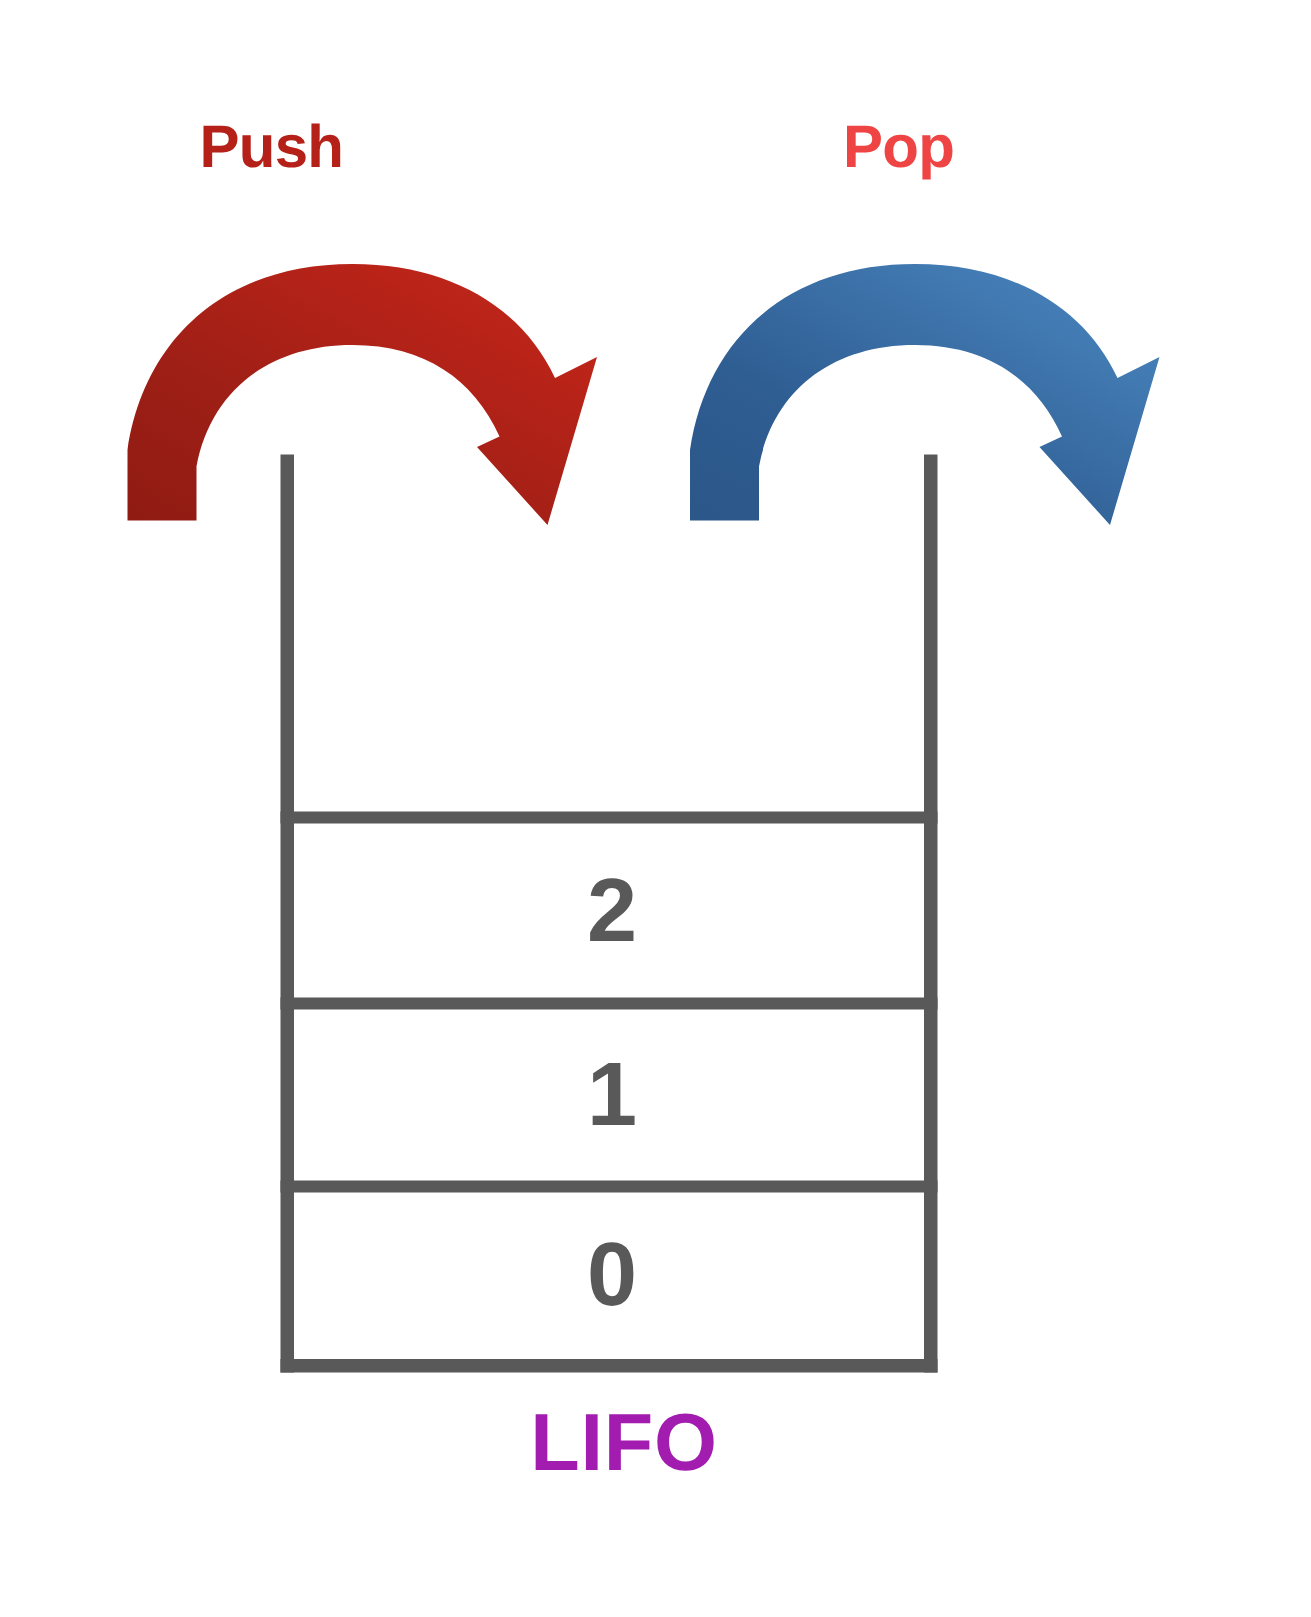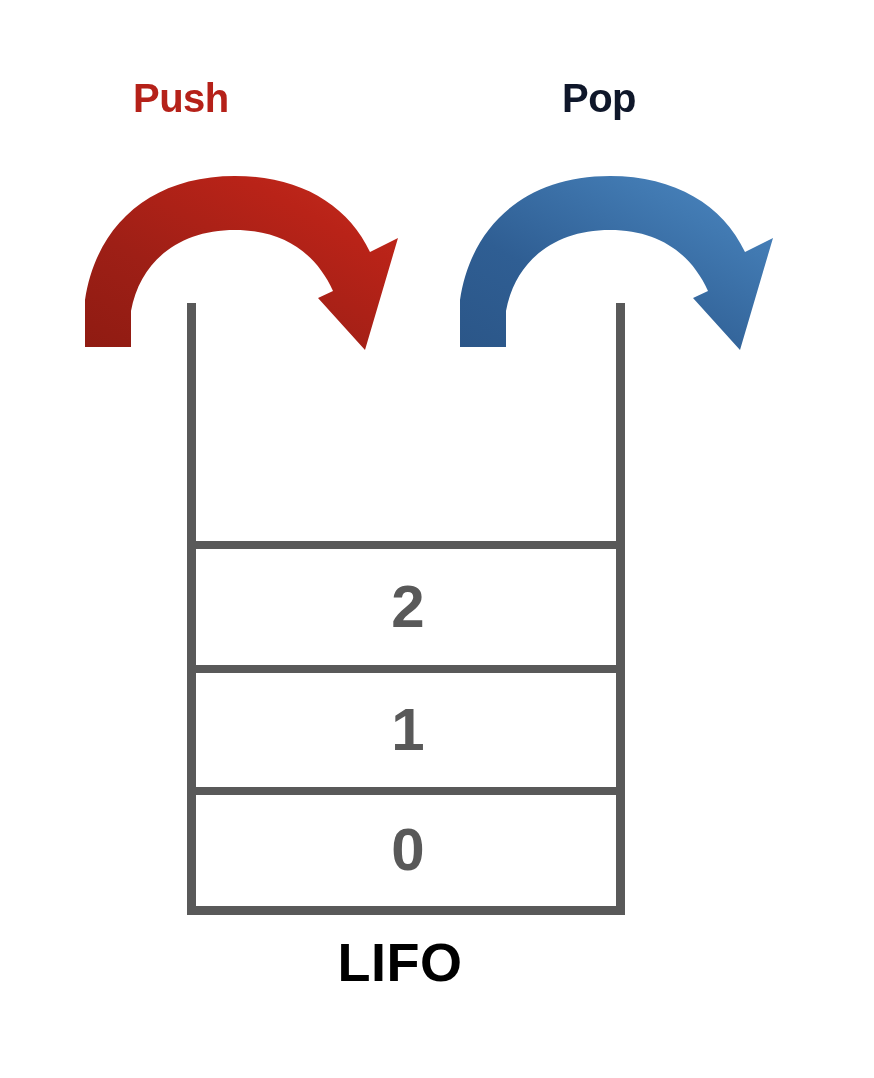--- a/index.html
+++ b/index.html
@@ -36,47 +36,47 @@
     letter-spacing: -0.5px;
   }
   #push-label {
     left: 133px;
     top: 78px;
     color: #b52119;
   }
   #pop-label {
     left: 562px;
     top: 78px;
-    color: #0f172a;
+    color: #ef4444;
   }
   .cell-value {
     position: absolute;
     font-family: "Liberation Sans", sans-serif;
     font-weight: bold;
     font-size: 60px;
     line-height: 1;
     color: #595959;
     text-align: center;
     width: 120px;
     letter-spacing: 0;
   }
   #cell-value-2 { left: 348px; top: 577px; }
   #cell-value-1 { left: 348px; top: 700px; }
   #cell-value-0 { left: 348px; top: 820px; }
   #lifo-label {
     position: absolute;
-    left: 240px;
+    left: 256px;
     top: 935px;
     width: 320px;
     text-align: center;
     font-family: "Liberation Sans", sans-serif;
     font-weight: bold;
     font-size: 54px;
     line-height: 1;
-    color: #000000;
+    color: #a21caf;
     letter-spacing: 0.5px;
   }
 </style>
 </head>
 <body>
 
 <div id="canvas">
 
   <svg id="figure-svg" viewBox="0 0 874 1078" xmlns="http://www.w3.org/2000/svg">
     <defs>

